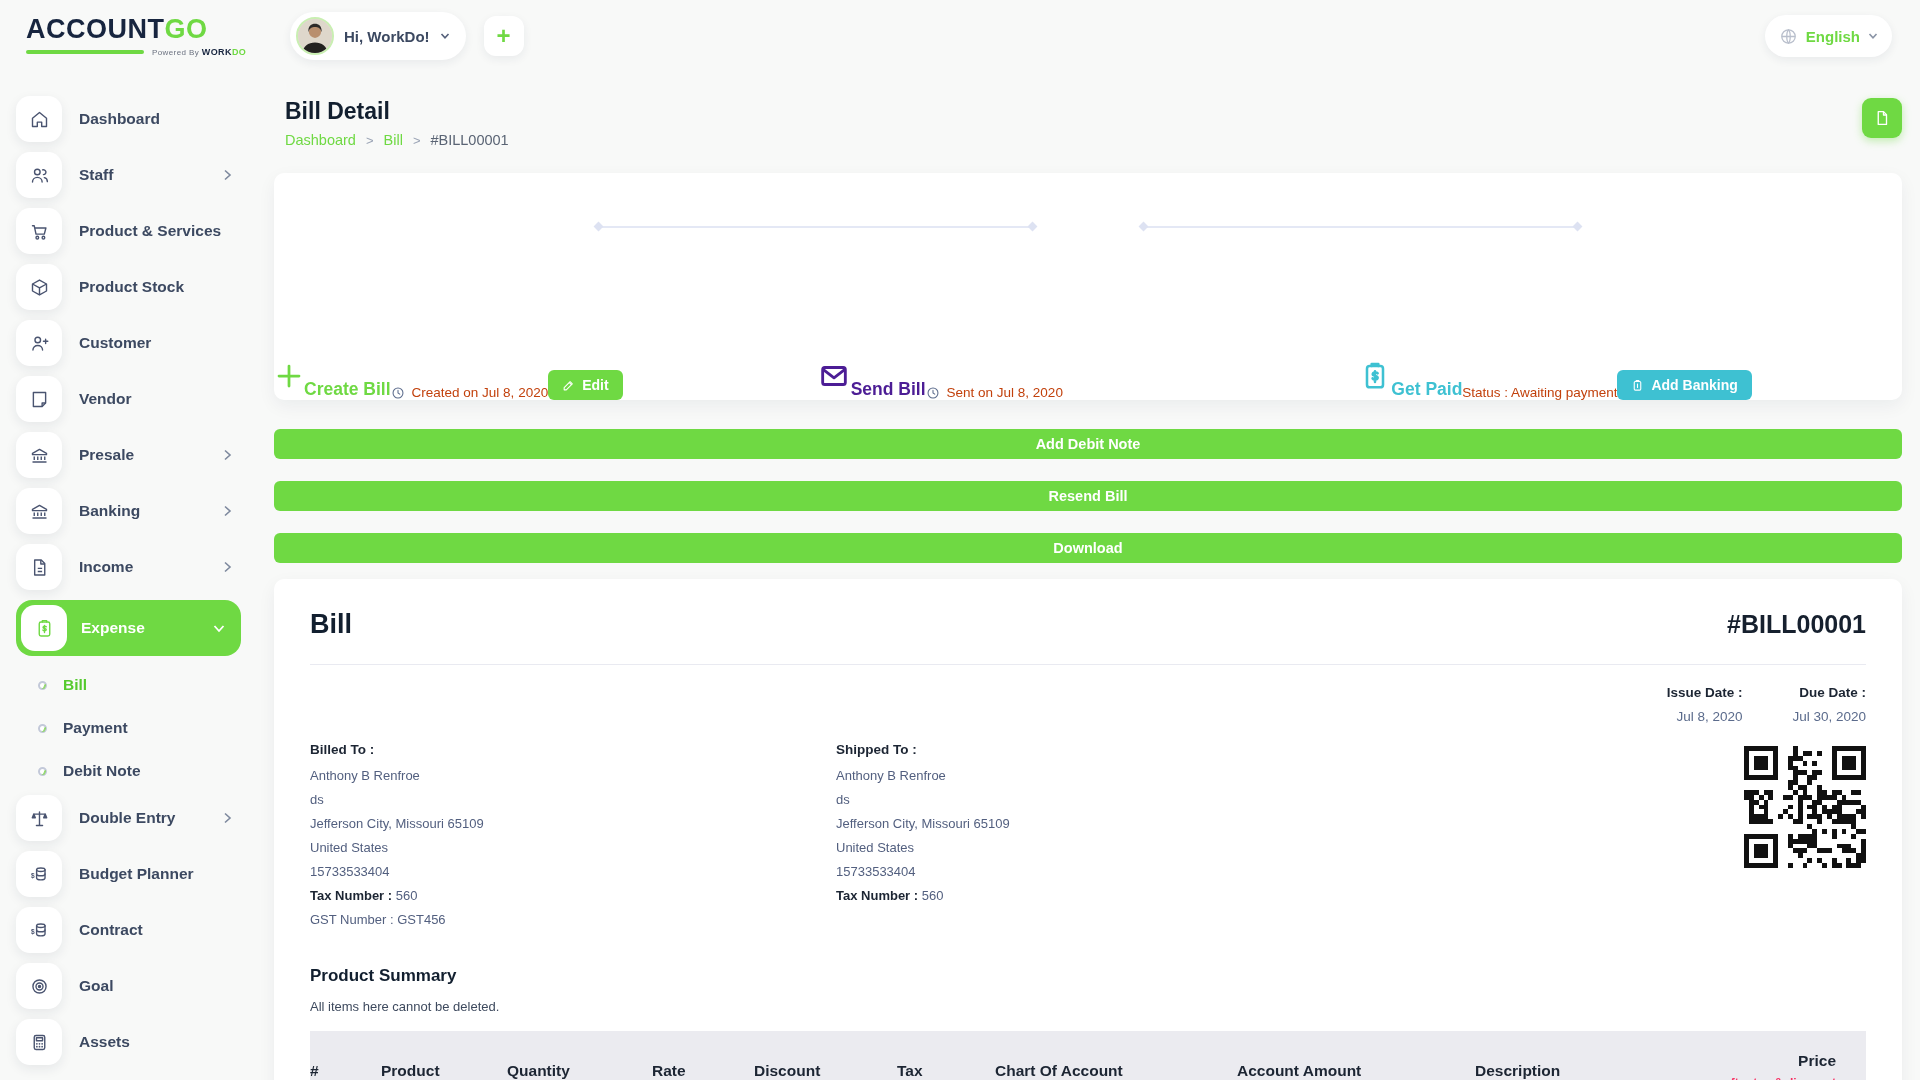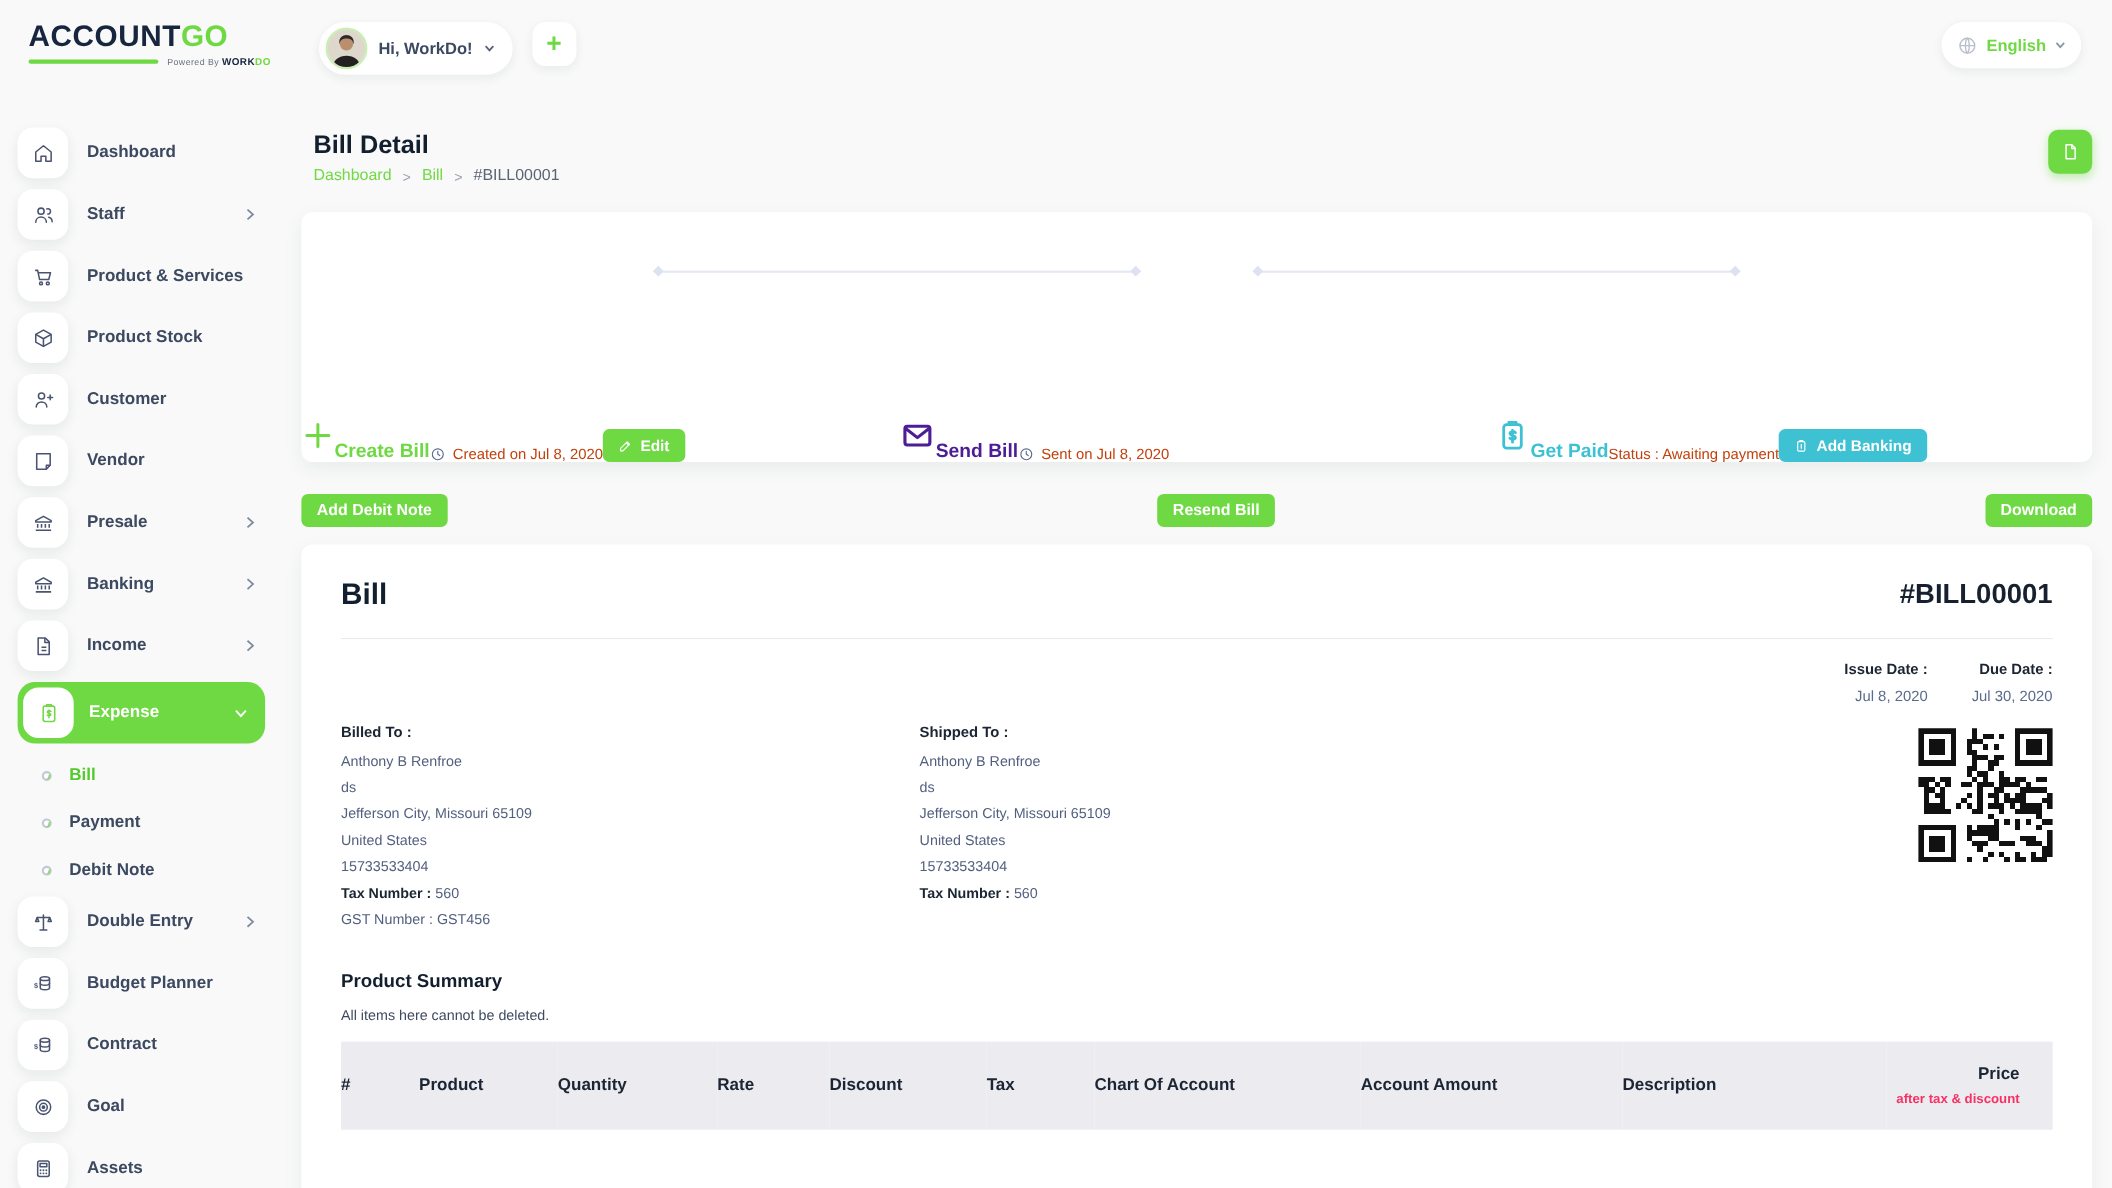--- a/index.html
+++ b/index.html
@@ -1,20 +1,20 @@
 <!DOCTYPE html>
 <html><head>
 <meta charset="utf-8">
 <style>
   * { margin:0; padding:0; box-sizing:border-box; }
   html,body { width:1920px; height:1080px; overflow:hidden; background:#f8f9f8; font-family:"Liberation Sans",sans-serif; }
   .app { display:flex; flex-direction:column; height:100%; }
 
   
-  .topbar { height:72px; display:flex; align-items:flex-start; padding:0 28px 0 26px; flex:0 0 auto;margin-top:20px; }
+  .topbar { height:72px; display:flex; align-items:center; padding:0 28px 0 26px; flex:0 0 auto; }
   .logo-block { width:232px; }
   .logo-line1 { font-weight:800; font-size:27px; letter-spacing:.5px; color:#17253f; line-height:1; }
   .logo-line1 .go { color:#6fd943; }
   .logo-line2 { display:flex; align-items:center; margin-top:4px; }
   .logo-bar { height:4px; width:118px; background:#6fd943; border-radius:2px; margin-right:8px; }
   .logo-powered { font-size:8px; color:#6b7280; letter-spacing:.4px; font-weight:400; }
   .logo-powered b { color:#17253f; font-size:9px; }
   .logo-powered b .do { color:#6fd943; }
   .pill { background:#fff; border-radius:24px; box-shadow:0 3px 10px rgba(25,42,70,.07); display:flex; align-items:center; cursor:pointer; }
   .user-pill { height:48px; padding:0 16px 0 6px; margin-left:32px; gap:10px; }
@@ -67,30 +67,30 @@
   .step-btn { margin-top:15px; border:none; border-radius:6px; color:#fff; font-size:14px; font-weight:600; padding:7px 14px; display:flex; align-items:center; gap:7px; cursor:pointer; font-family:inherit; }
   .c-green { color:#6fd943; } .c-orange { color:#4c1d95; } .c-teal { color:#3ec1d2; }
   .bg-green { background:#6fd943; } .bg-teal { background:#3ec1d2; }
   .connector { position:absolute; top:53px; height:2px; background:#e4e8f5; }
   .connector::before, .connector::after { content:""; position:absolute; top:-3px; width:7px; height:7px; background:#dde2f2; transform:rotate(45deg); }
   .connector::before { left:-4px; } .connector::after { right:-4px; }
   .conn-1 { left:calc(16.666% + 54px); width:calc(33.333% - 110px); }
   .conn-2 { left:calc(50% + 56px);     width:calc(33.333% - 110px); }
 
   
-  .actions-row { margin-top:29px; display:flex; justify-content:space-between; gap:8px; }
+  .actions-row { margin-top:29px; display:flex; justify-content:flex-start; gap:22px;flex-direction:column; }
   .action-btn { background:#6fd943; color:#fff; border:none; border-radius:6px; font-size:14.5px; font-weight:600; padding:7px 14px; cursor:pointer; font-family:inherit; }
 
   
   .bill-card { margin-top:16px; padding:30px 36px 0 36px; height:640px; overflow:hidden; }
   .bill-head { display:flex; align-items:center; }
   .bill-title { font-size:27px; font-weight:700; color:#121f2f; }
   .bill-number { margin-left:auto; font-size:25px; font-weight:700; color:#16202e; }
   .divider { margin-top:24px; border-top:1px solid #e9eaf1; }
-  .dates-row { margin-top:20px; display:flex; justify-content:flex-end; gap:40px; }
+  .dates-row { margin-top:20px; display:flex; justify-content:flex-end; gap:50px; }
   .date-col { text-align:right; }
   .date-label { font-size:13.5px; font-weight:700; color:#1c2533; }
   .date-value { margin-top:9px; font-size:13.5px; color:#5b6b8c; }
   .addr-row { margin-top:18px; display:flex; }
   .addr-col-1 { width:526px; } .addr-col-2 { flex:1; }
   .addr-label { font-size:13.5px; font-weight:700; color:#1c2533; margin-bottom:11px; }
   .addr-line { font-size:13px; color:#525f7f; margin-bottom:9px; }
   .addr-strong { font-weight:700; color:#1c2533; }
   .qr-box { width:122px; height:122px; flex:0 0 auto; margin-top:4px; }
   .status-block { margin-top:26px; }

